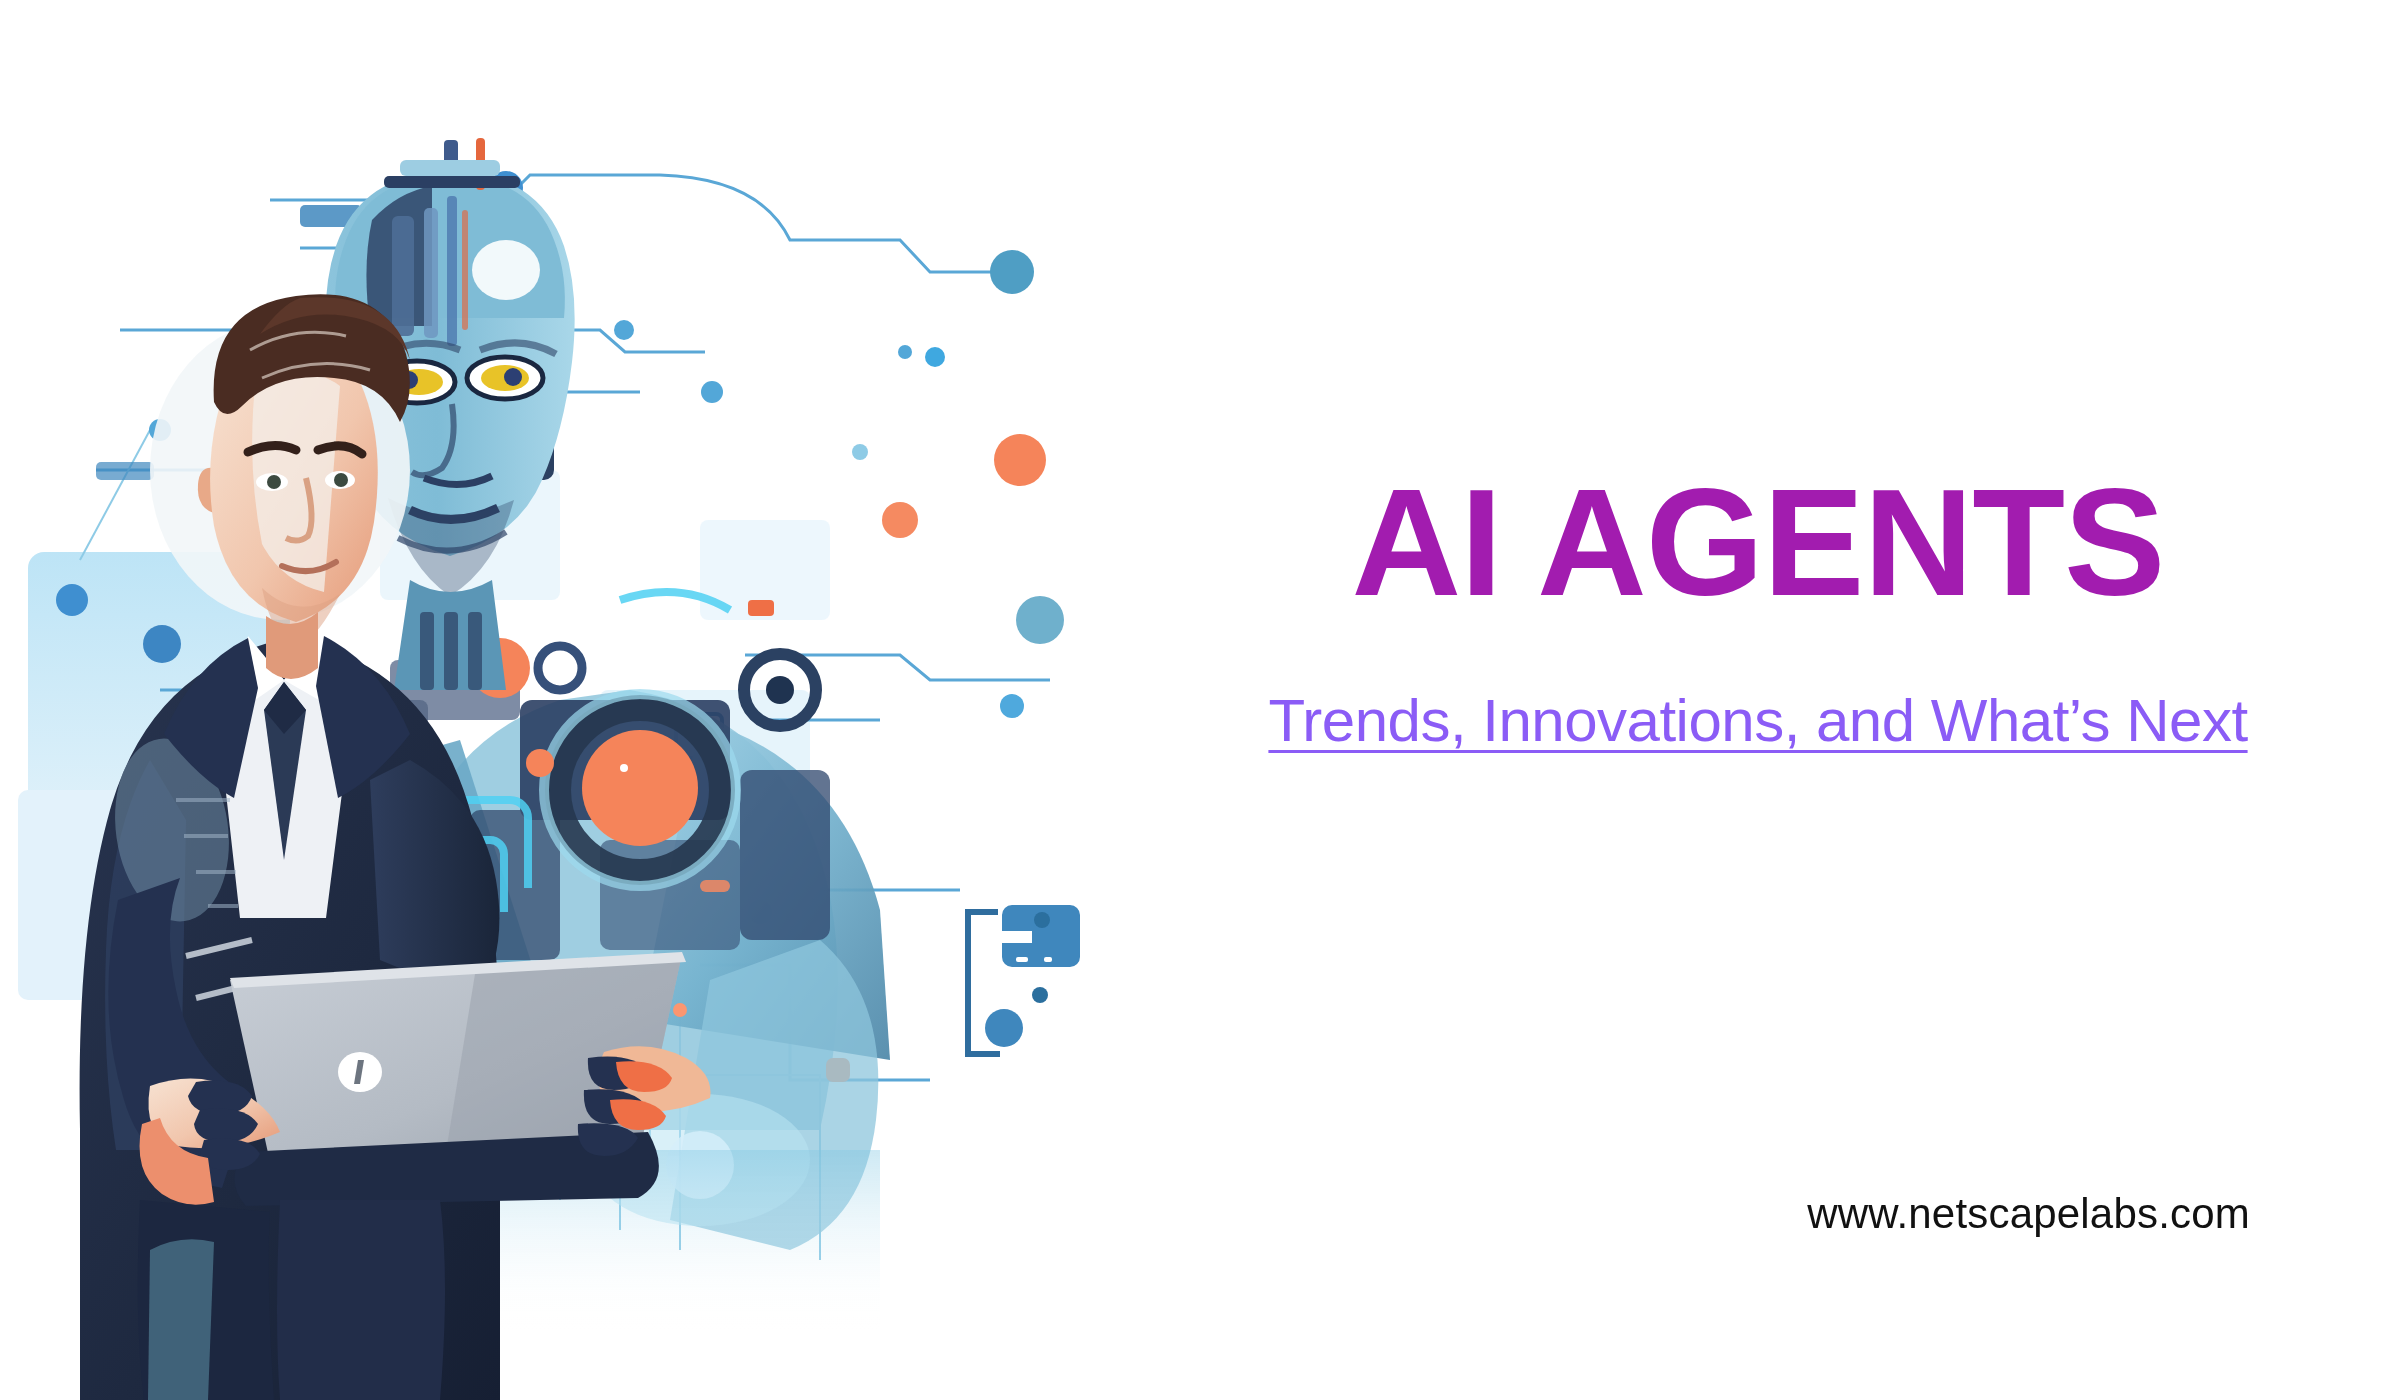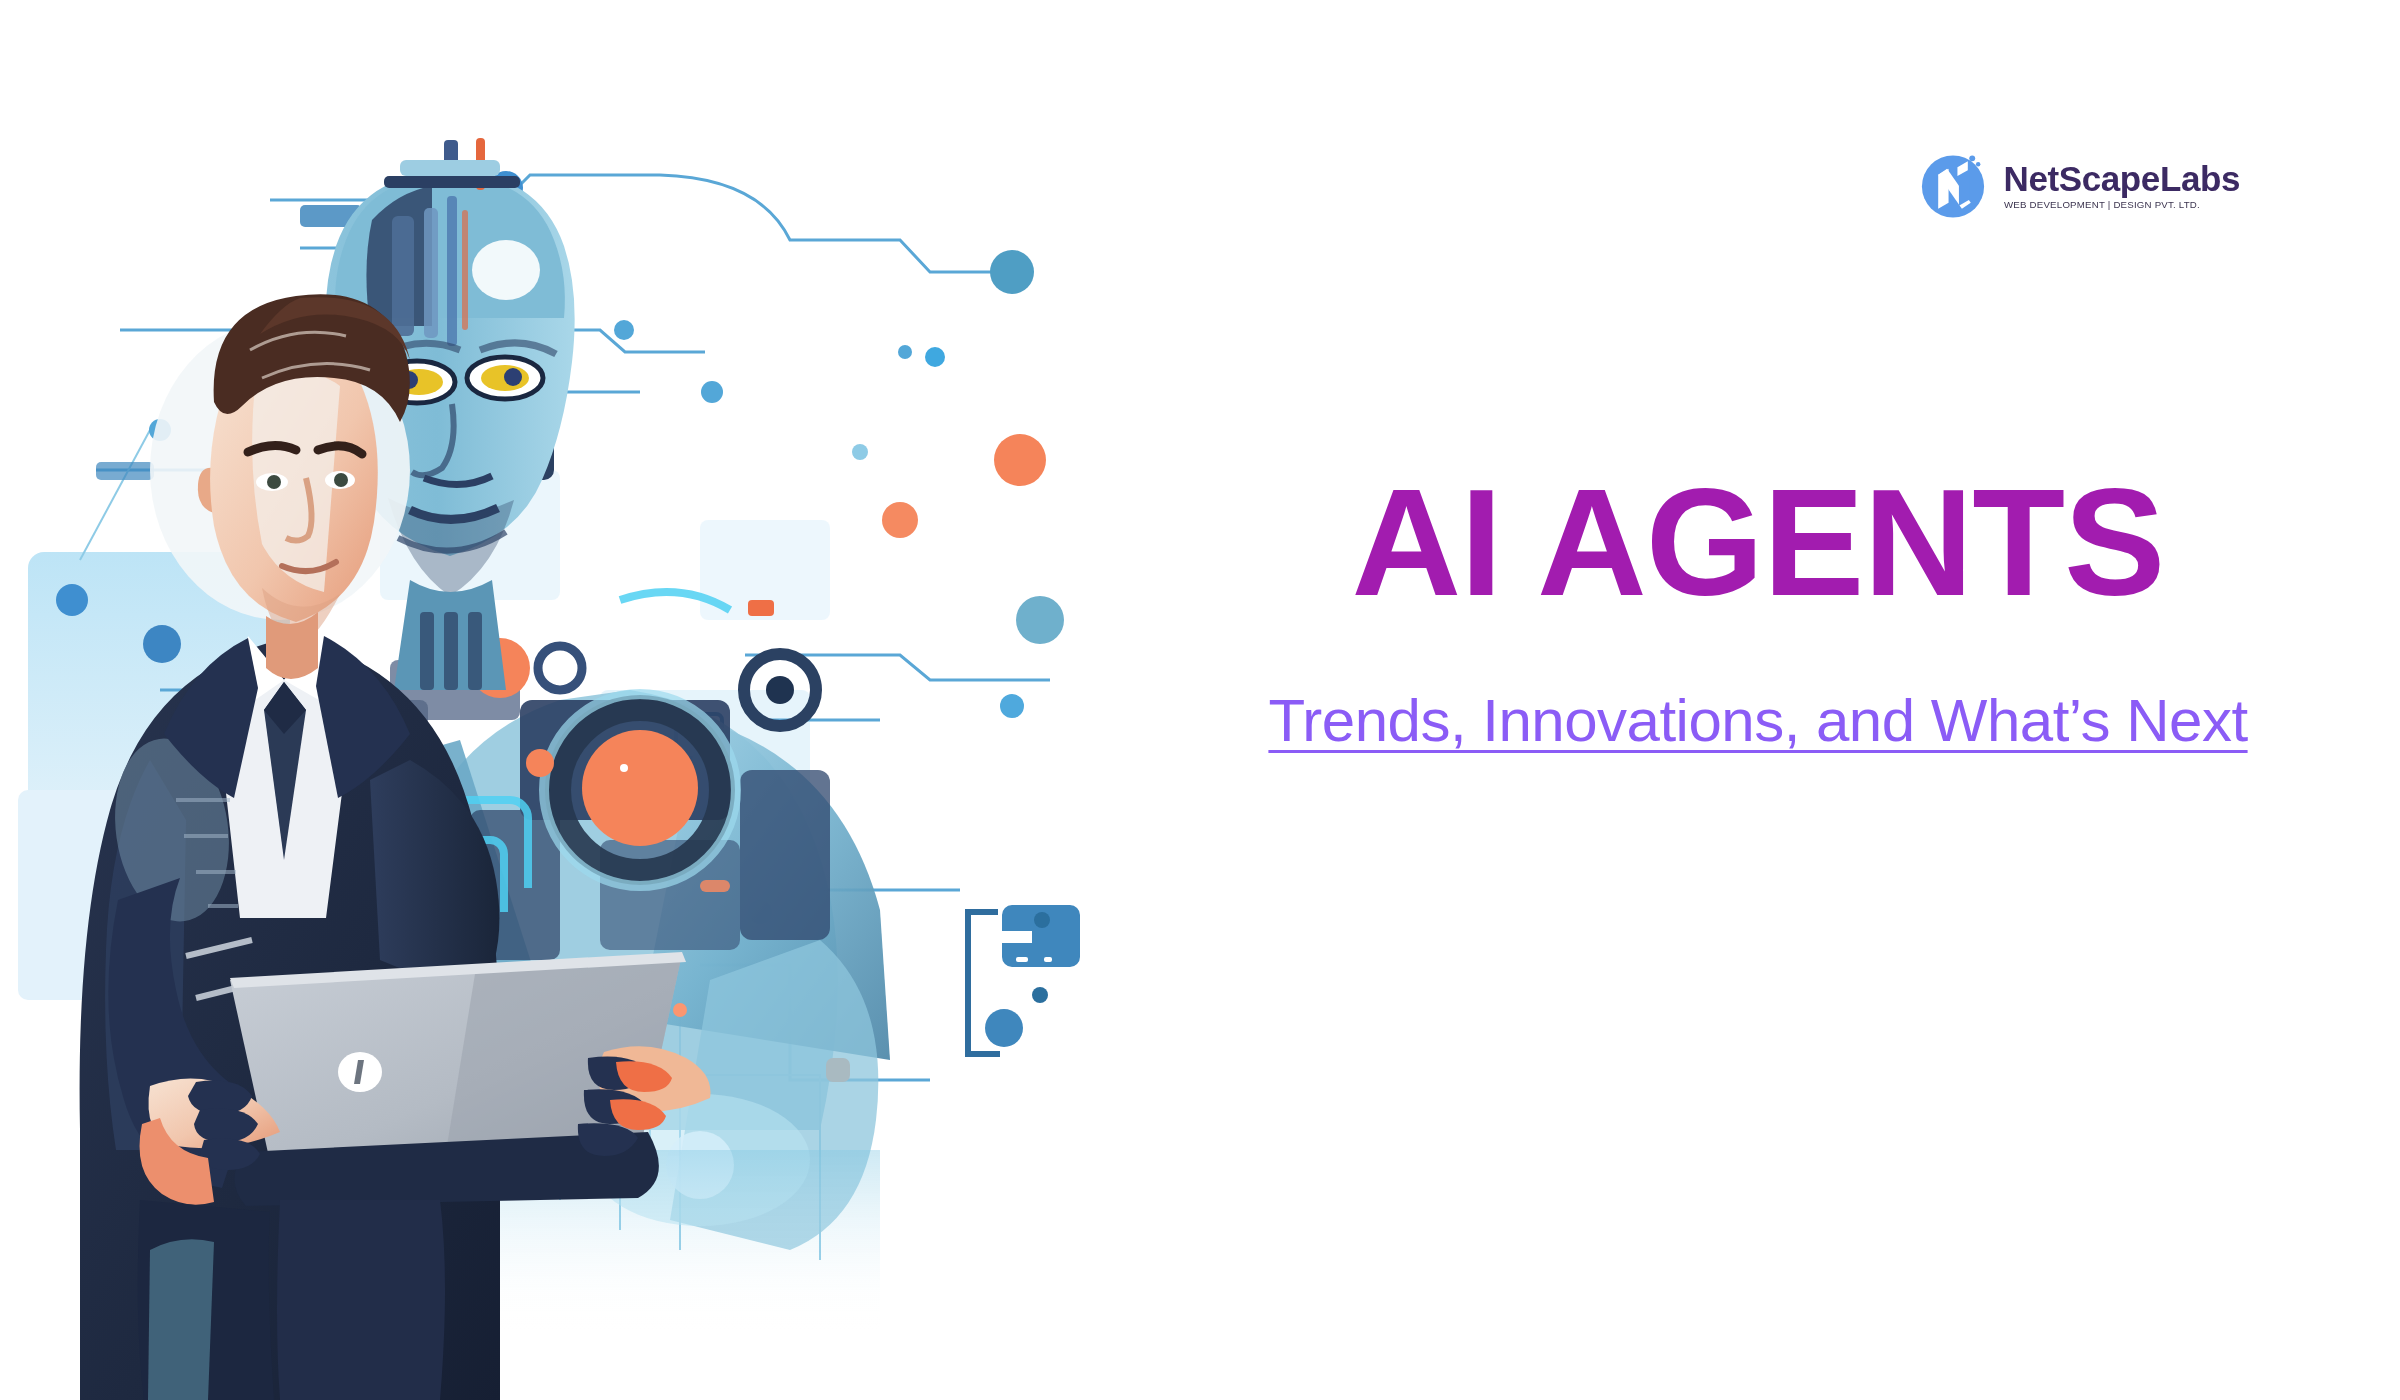--- a/index.html
+++ b/index.html
@@ -410,36 +410,21 @@
           <path d="M610 1100 q42 -4 56 16 q-4 14 -28 14 q-26 0 -28 -30 z" fill="#ef6f46"></path>
         </g>
 
         <path d="M140 1200 q-6 120 4 200 l130 0 q-8 -120 -4 -188 z" fill="#1c2740"></path>
         <path d="M280 1200 q-6 120 0 200 l160 0 q10 -120 0 -200 z" fill="#222d49"></path>
         <path d="M150 1250 q30 -16 64 -8 l-6 158 l-60 0 z" fill="#5e93a8" opacity="0.55"></path>
       </g>
     </svg>
   </div>
 
-  <div class="logo-block">
-    <svg class="logo-mark" viewBox="0 0 100 100">
-      <circle cx="50" cy="52" r="42" fill="#5b9bea"></circle>
-      <path d="M30 82 L30 36 L44 28 L44 74 Z" fill="#ffffff"></path>
-      <path d="M30 36 L62 82 L74 74 L42 28 Z" fill="#ffffff"></path>
-      <path d="M60 20 L74 20 L74 78 L60 78 Z" fill="#ffffff" opacity="0"></path>
-      <path d="M58 24 L72 16 L72 70 L58 78 Z" fill="#5b9bea"></path>
-      <path d="M56 26 L70 18 L70 30 L56 38 Z" fill="#ffffff"></path>
-      <circle cx="76" cy="14" r="4" fill="#5b9bea"></circle>
-      <circle cx="84" cy="22" r="3" fill="#5b9bea"></circle>
-    </svg>
-    <div class="logo-text-wrap">
-      <div class="logo-word">NetScapeLabs</div>
-      <div class="logo-tagline">WEB DEVELOPMENT | DESIGN PVT. LTD.</div>
-    </div>
-  </div>
 
   <div class="headline-block">
     <div class="title-line1">AI AGENTS</div>
     <div class="subtitle">Trends, Innovations, and What’s Next</div>
   </div>
 
+  <div class="site-url">www.netscapelabs.com</div>
 
 </div>
 
 </body></html>

